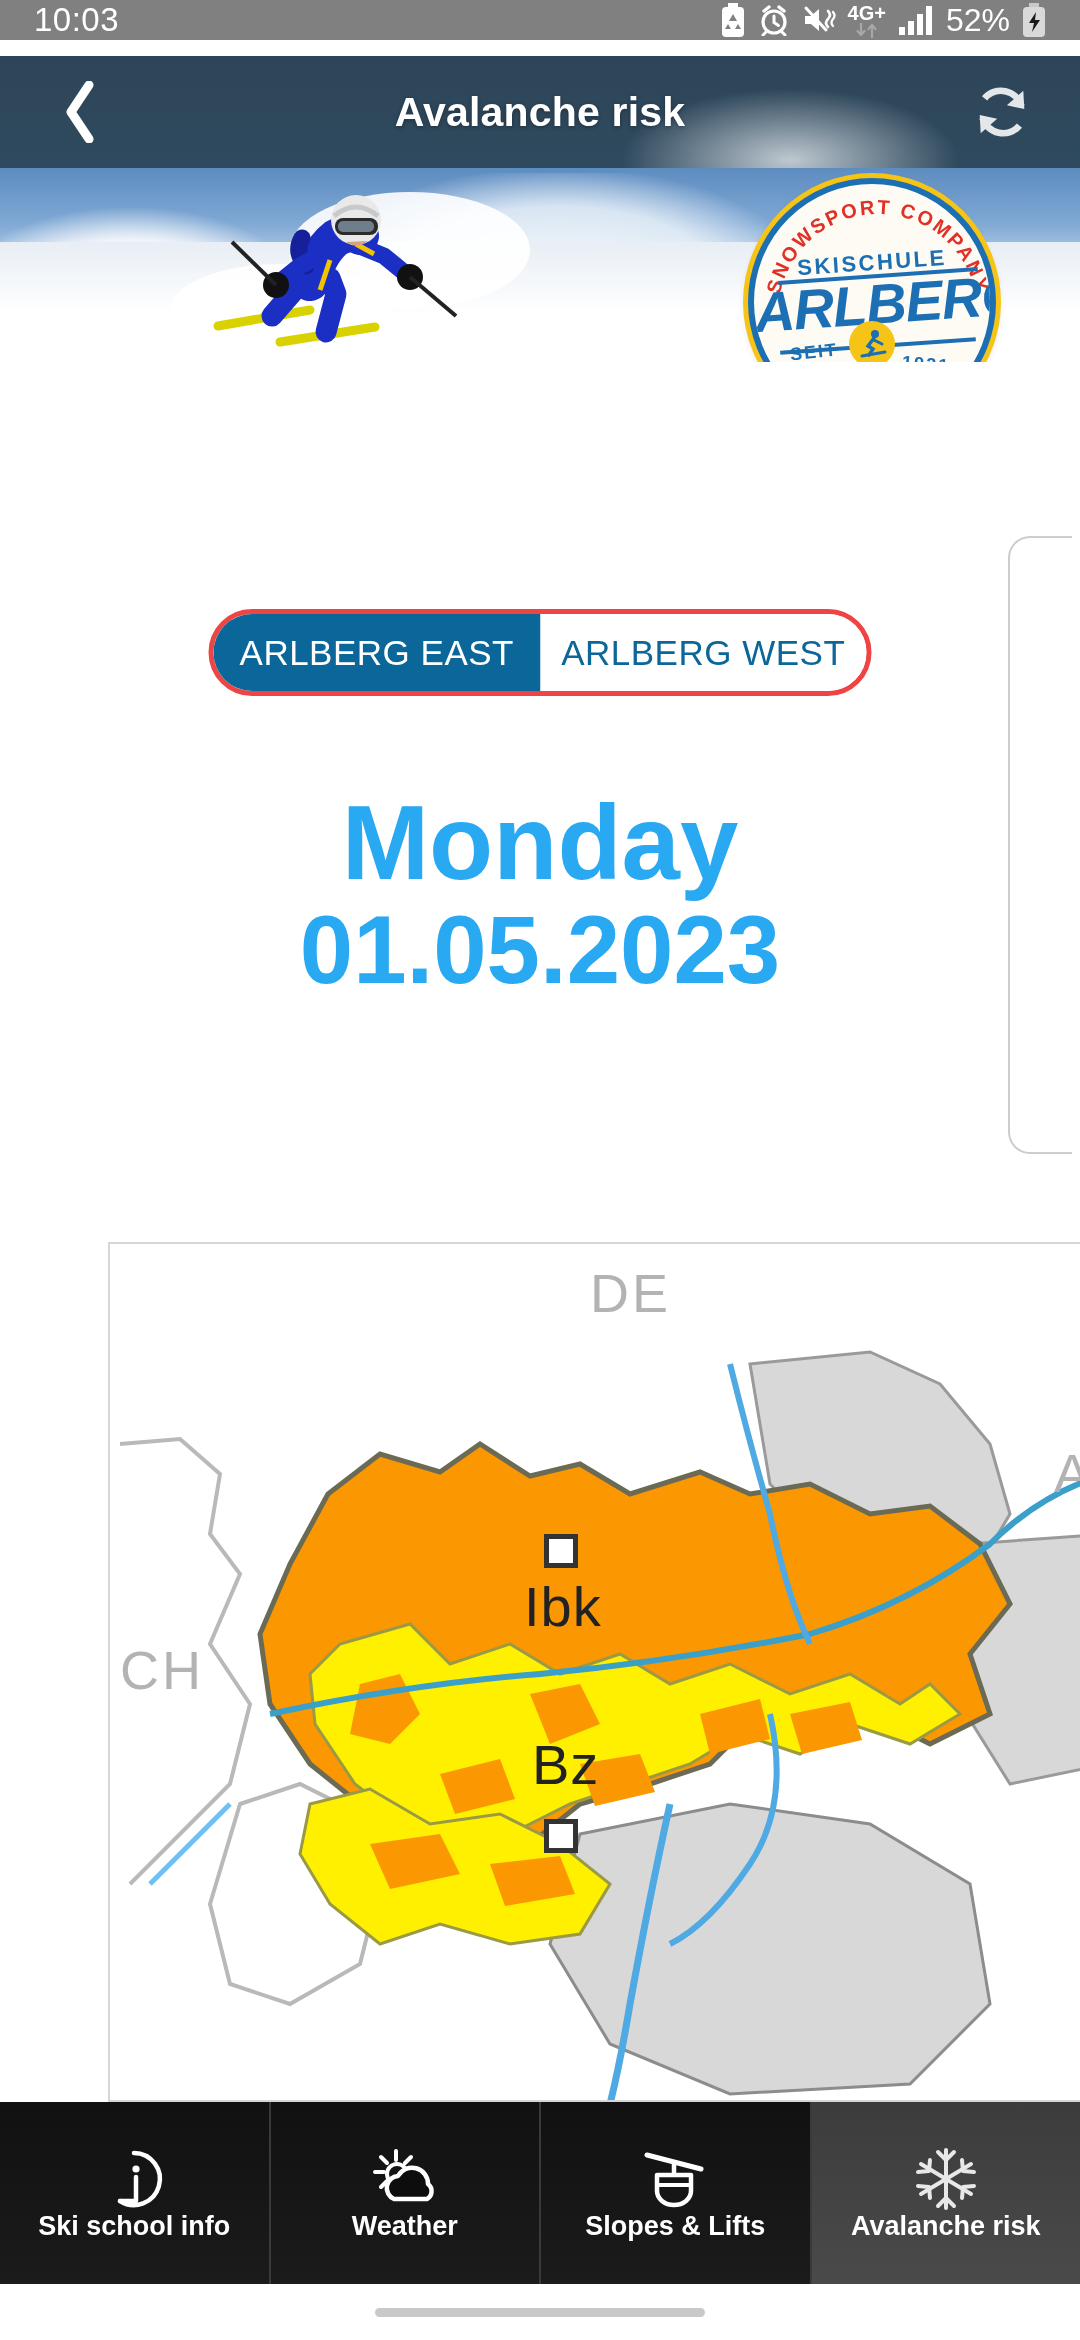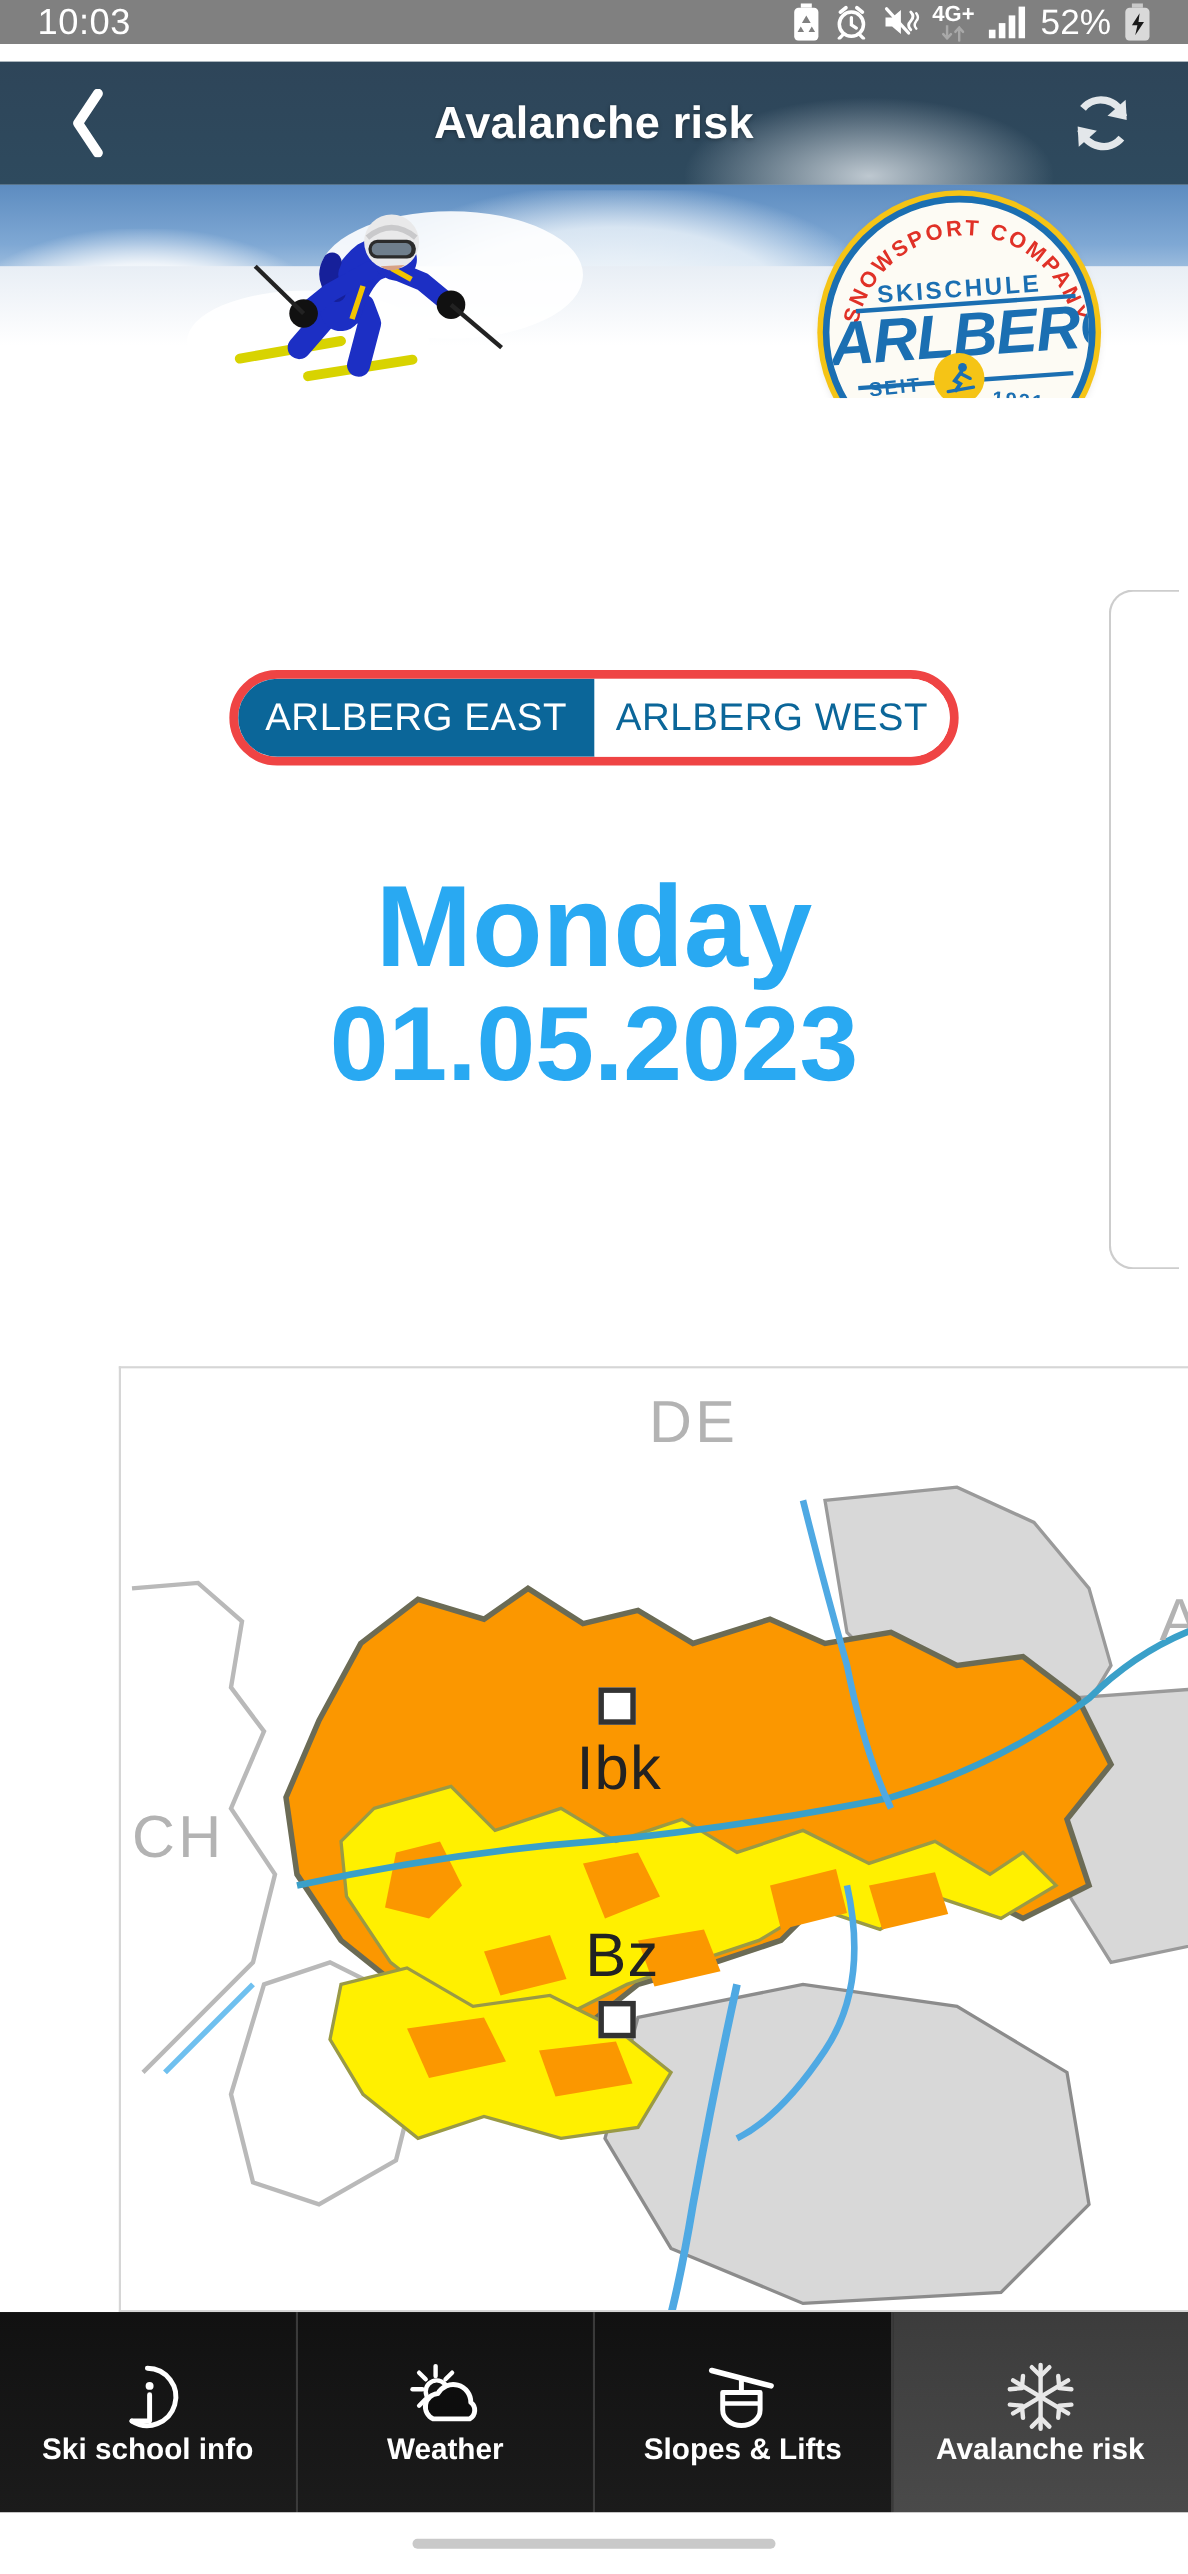--- a/index.html
+++ b/index.html
@@ -57,21 +57,21 @@
     align-items:center; justify-content:center; }
 
   
   .card { position:absolute; top:362px; left:0; width:1080px; height:1740px; background:#fff;
     overflow:hidden; }
   .card-edge { position:absolute; right:8px; top:174px; width:64px; height:618px;
     border:2px solid #cdcdcd; border-right:none; border-radius:22px 0 0 22px; background:#fff; }
 
   
   .seg { position:absolute; top:247px; left:50%; transform:translateX(-50%);
-    width:663px; height:87px; border:8px solid #ef4444; border-radius:44px; display:flex;
+    width:663px; height:87px; border:5px solid #ef4444; border-radius:44px; display:flex;
     overflow:hidden; background:#fff; }
   .seg-item { flex:1; display:flex; align-items:center; justify-content:center;
     font-size:35px; letter-spacing:.5px; }
   .seg-item.active { background:#0b6699; color:#fff; }
   .seg-item.inactive { background:#fff; color:#0b6699; }
 
   
   .dayname { position:absolute; top:428px; left:0; width:1080px; text-align:center;
     color:#29a9f2; font-size:105px; font-weight:bold; line-height:1; }
   .datenum { position:absolute; top:540px; left:0; width:1080px; text-align:center;
@@ -281,21 +281,21 @@
       <path d="M660 470 Q680 560 640 620 Q600 680 560 700" fill="none" stroke="#4fa9e3" stroke-width="6"></path>
       <path d="M40 640 Q80 600 120 560" fill="none" stroke="#6fc0ef" stroke-width="5"></path>
     </svg>
 
     <div class="map-country" style="left:480px; top:18px;">DE</div>
     <div class="map-country" style="left:10px; top:395px;">CH</div>
     <div class="map-country" style="left:944px; top:198px;">AT</div>
 
     <div class="map-marker" style="left:434px; top:290px;"></div>
     <div class="map-city" style="left:414px; top:330px;">Ibk</div>
-    <div class="map-city" style="left:422px; top:500px;">Bz</div>
+    <div class="map-city" style="left:422px; top:488px;">Bz</div>
     <div class="map-marker" style="left:434px; top:575px;"></div>
   </div>
 </div>
 
 <div class="bottomnav">
 
   <div class="nav-item">
     <span class="nav-ico">
       <svg width="64" height="64" viewBox="0 0 64 64">
         <path d="M32 6 A26 26 0 1 1 18 54" stroke="#fff" stroke-width="4.5" fill="none" stroke-linecap="round"></path>

